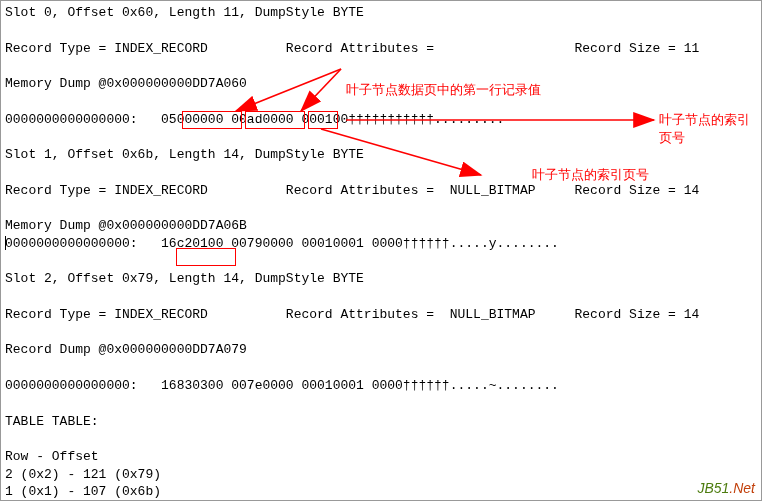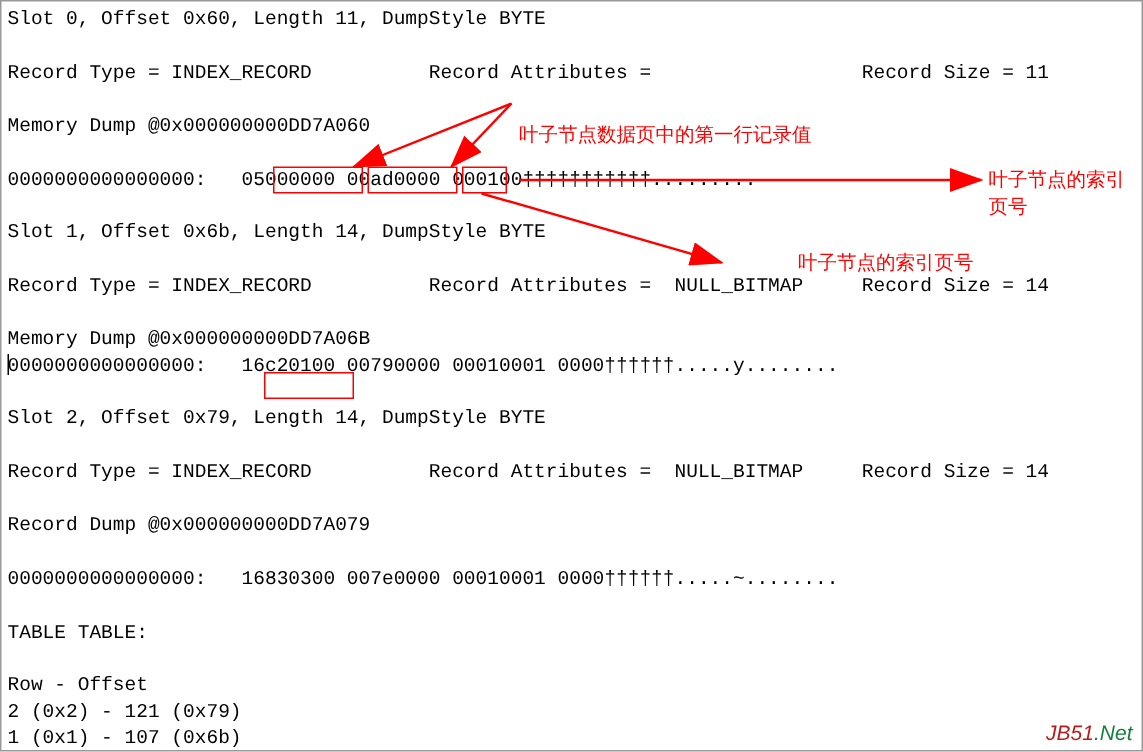--- a/index.html
+++ b/index.html
@@ -36,22 +36,22 @@
       pointer-events: none;
     }
     .watermark {
       position: absolute;
       bottom: 2px;
       right: 6px;
       font-family: Arial, sans-serif;
       font-size: 14px;
       font-style: italic;
     }
-    .watermark .jb { color: #b91c1c; }
-    .watermark .net { color: #15803d; margin-top: 48px; }
+    .watermark .jb { color: #4d7c0f; }
+    .watermark .net { color: #c2410c; margin-top: 48px; }
     .cursor { position:absolute; width:1px; height:14px; background:#000; }
   </style>
 </head>
 <body>
 
 <div class="line">Slot 0, Offset 0x60, Length 11, DumpStyle BYTE</div>
 <div class="blank"></div>
 <div class="line">Record Type = INDEX_RECORD          Record Attributes =                  Record Size = 11</div>
 <div class="blank"></div>
 <div class="line">Memory Dump @0x000000000DD7A060</div>

